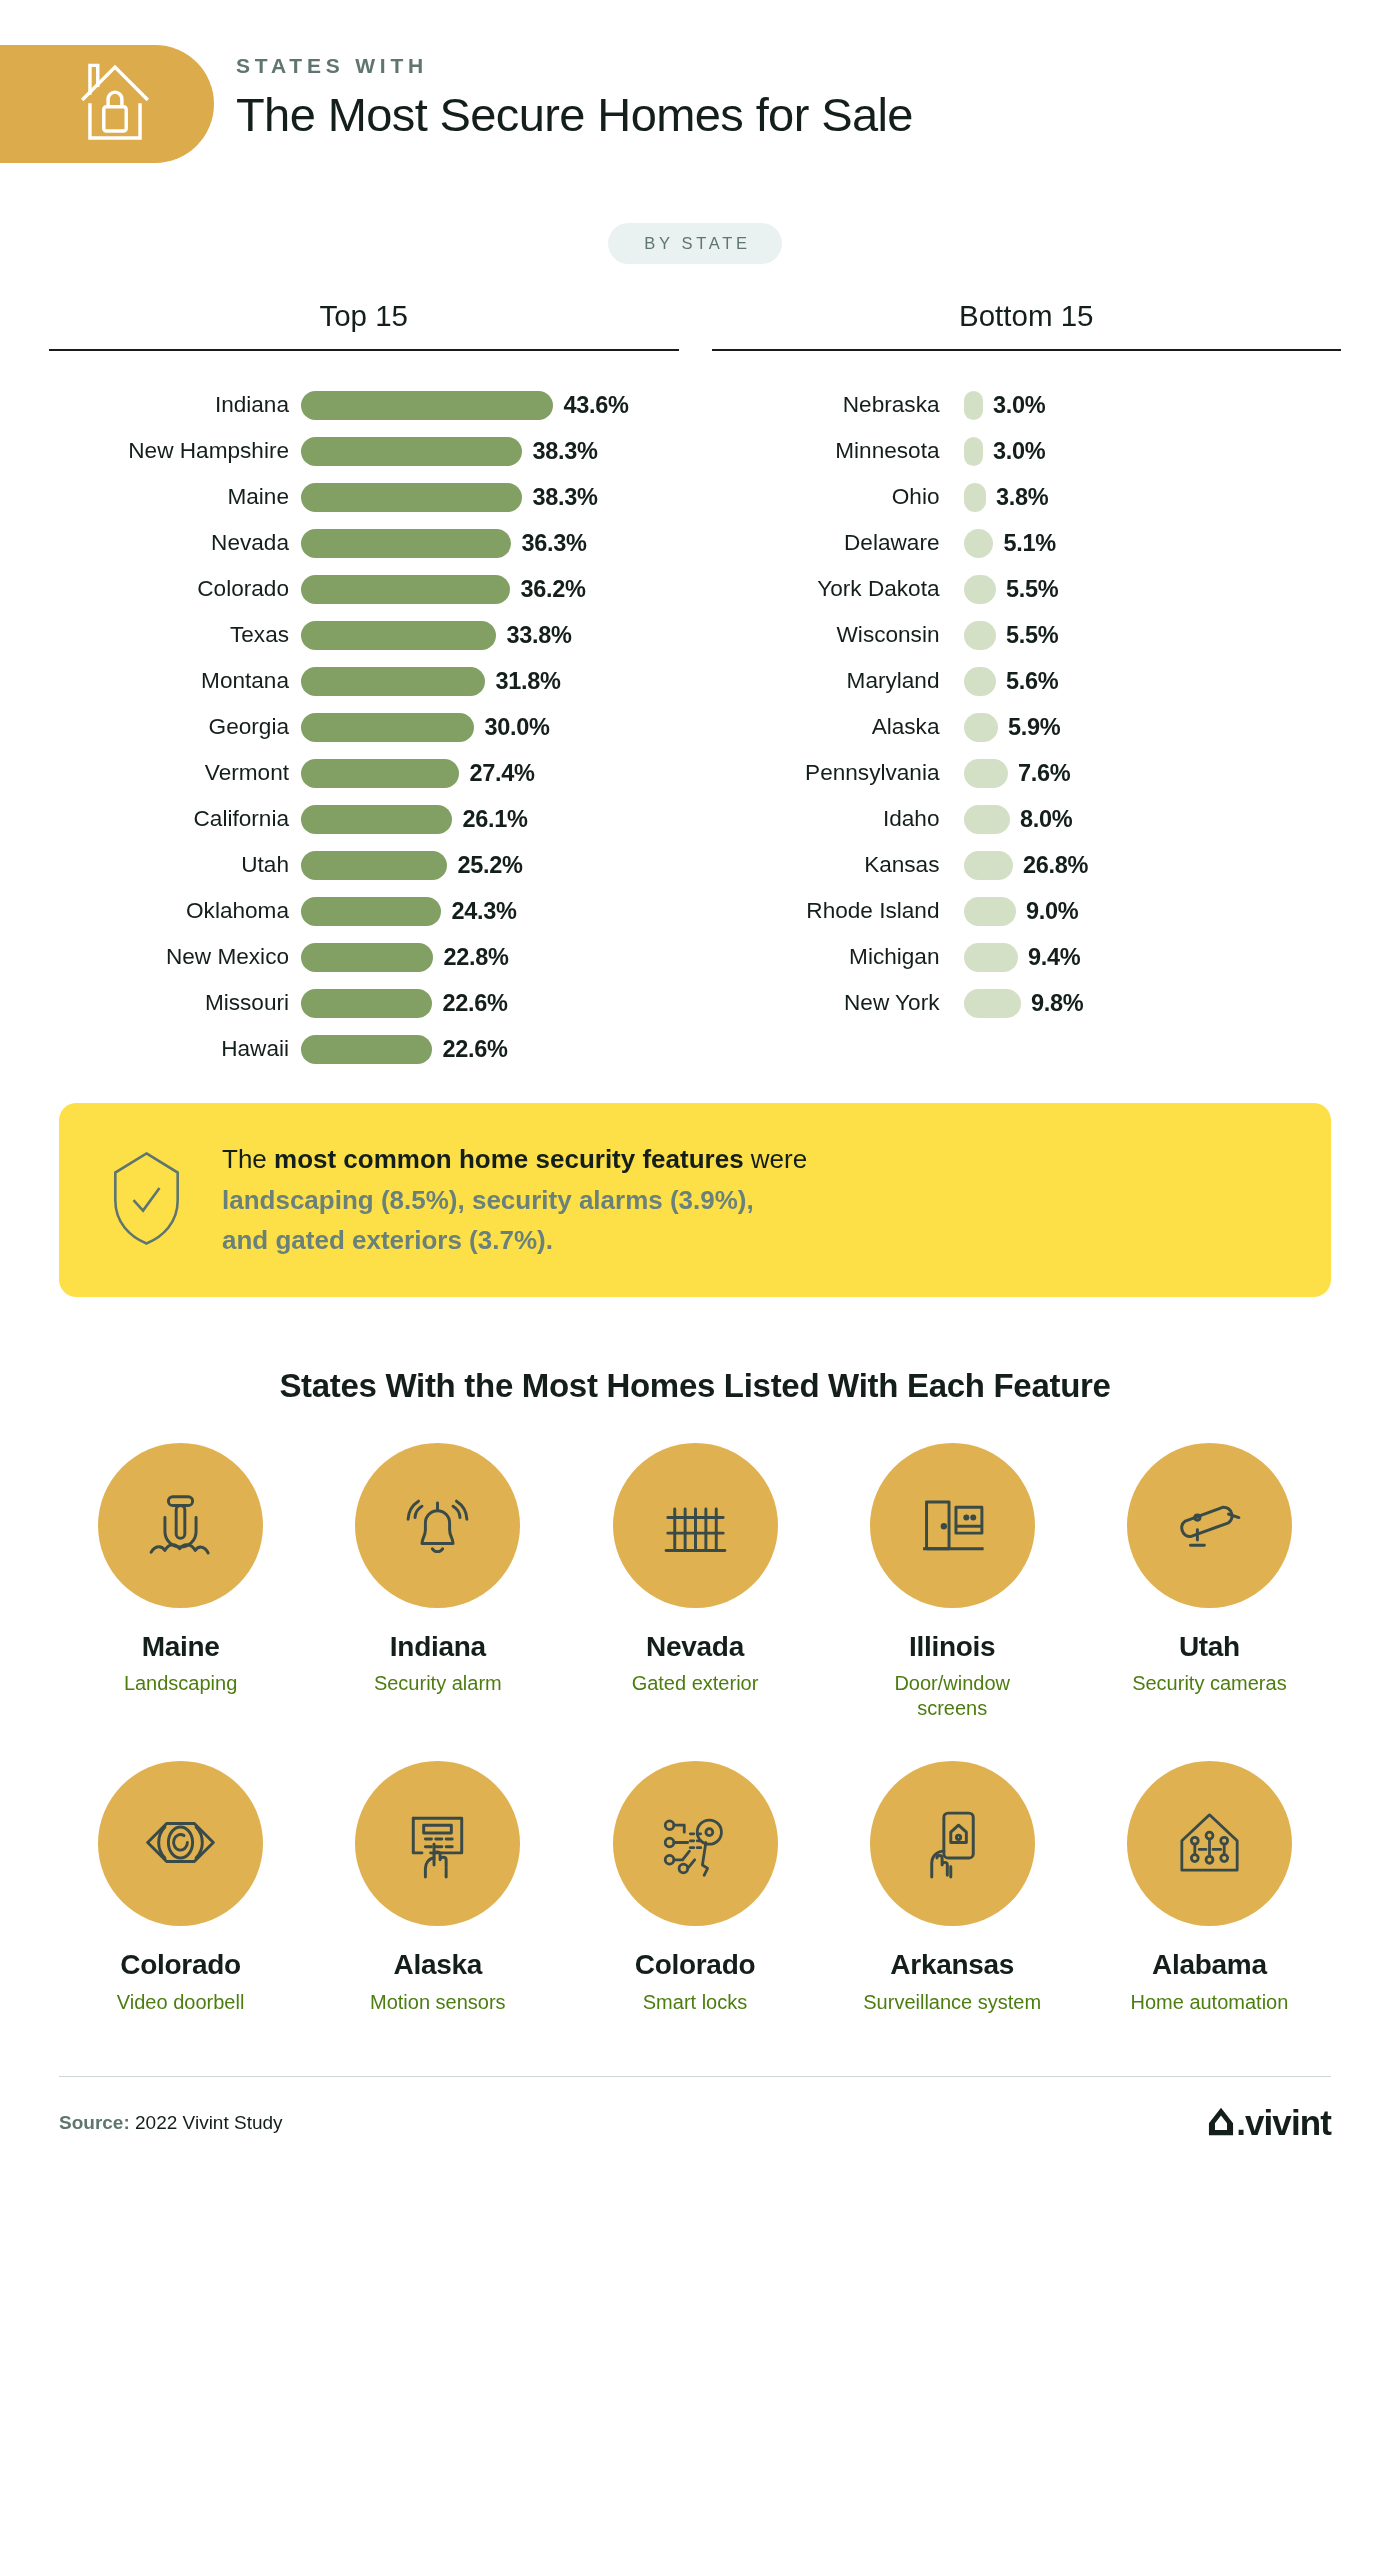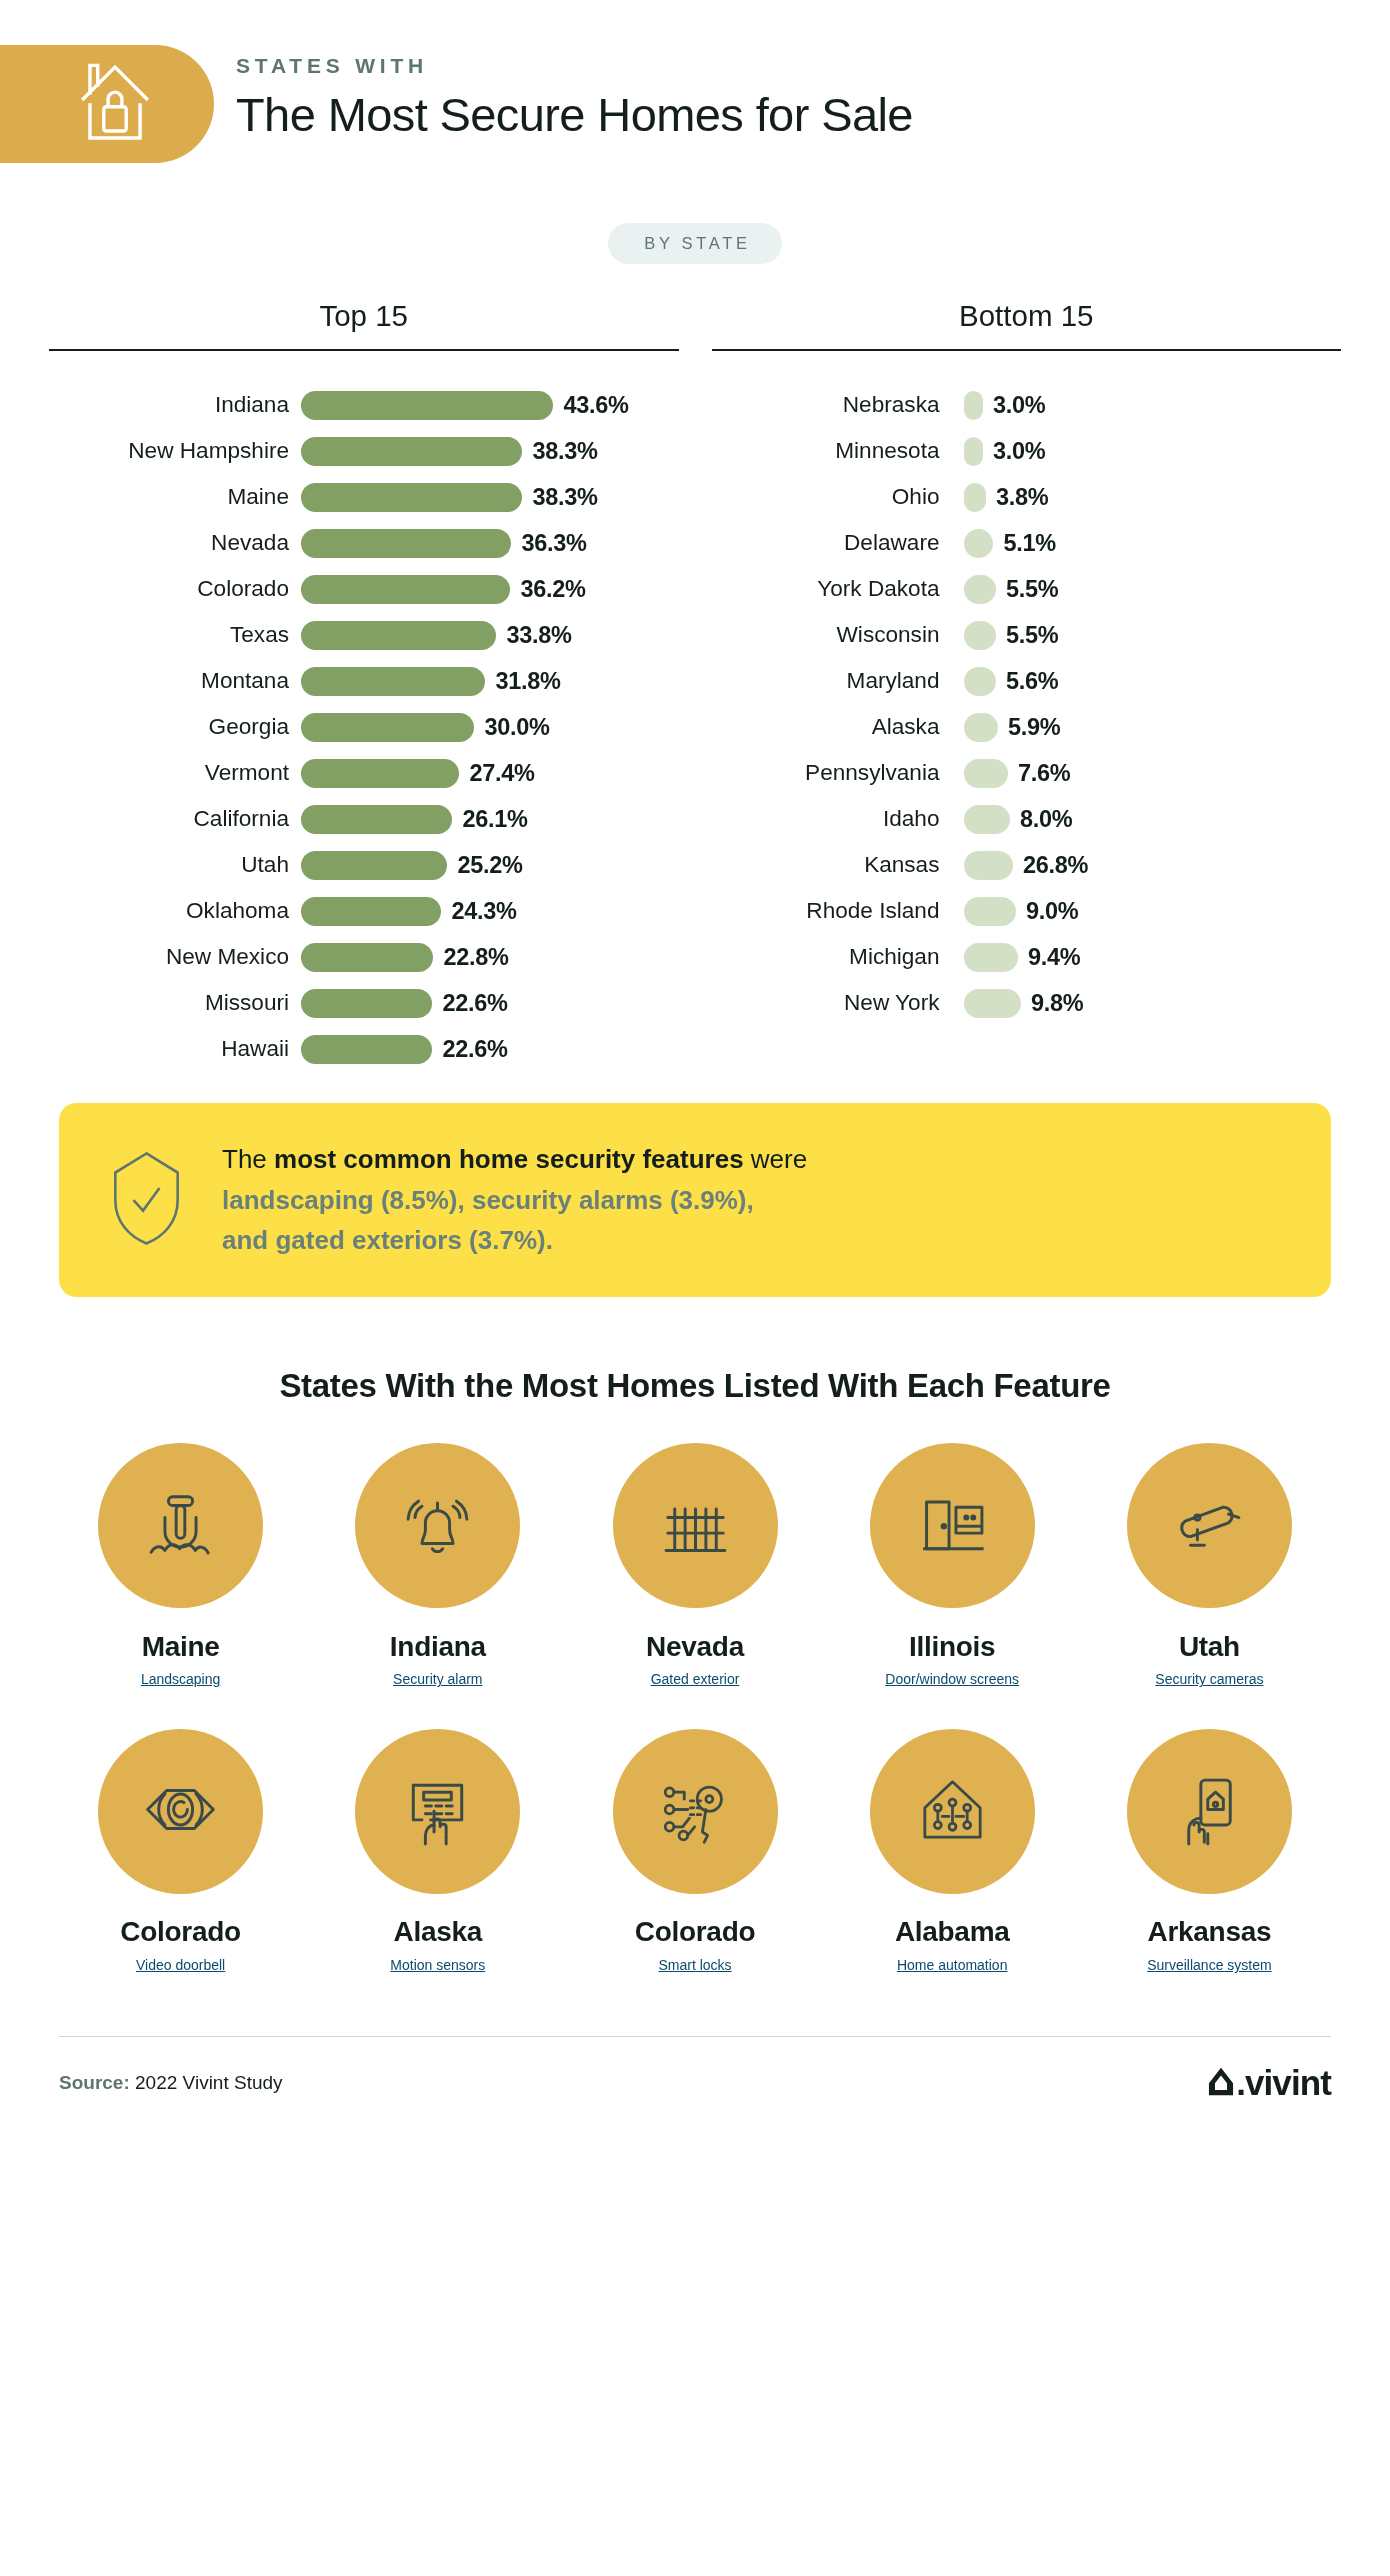--- a/index.html
+++ b/index.html
@@ -96,22 +96,22 @@
   .circle {
     width: 165px; height: 165px; border-radius: 50%;
     background: #dfb150; margin: 0 auto;
     display: flex; align-items: center; justify-content: center;
   }
   .f-state {
     font-size: 28px; font-weight: 700; color: #141f1c; margin-top: 22.6px;
     letter-spacing: -0.3px;
   }
   .f-feature {
-    font-size: 14px; font-weight: 400; color: #0c4a6e; margin-top: 8.7px;
-    line-height: 1.25; max-width: 182px; margin-left: auto; margin-right: auto; text-decoration: underline;
+    font-size: 20px; font-weight: 400; color: #4d7c0f; margin-top: 8.7px;
+    line-height: 1.25; max-width: 182px; margin-left: auto; margin-right: auto;
   }
 
   
   .footer-rule {
     margin: 61px 59px 0 59px; height: 1.7px; background: #ccd7d7;
   }
   .footer {
     display: flex; align-items: center; justify-content: space-between;
     padding: 26px 59px 0 59px;
   }
@@ -495,51 +495,51 @@
               <circle cx="34" cy="78" r="5"></circle>
               <path d="M39 78 l8-10"></path>
               <path d="M42 38 h4M42 46 h4M42 54 h4M50 38 h4M50 46 h4M50 54 h4"></path>
             </svg></span>
         </div>
         <div class="f-state">Colorado</div>
         <div class="f-feature">Smart locks</div>
       </div>
       <div class="feature-cell">
         <div class="circle">
+          <span><svg width="83" height="83" viewBox="0 0 96 96" fill="none" stroke="#3a4a47" stroke-width="3.4" stroke-linecap="round" stroke-linejoin="round">
+              <rect x="38" y="14" width="34" height="52" rx="5"></rect>
+              <path d="M46 36 l9-8 9 8 v12 H46z"></path>
+              <circle cx="55" cy="42" r="2.5"></circle>
+              <path d="M38 58 c-8 0-14 6-14 14 v16"></path>
+              <path d="M30 66 c0-4 6-4 6 0 v8 c0-4 6-4 6 0 v12"></path>
+              <path d="M46 76 v12"></path>
+            </svg></span>
+        </div>
+        <div class="f-state">Arkansas</div>
+        <div class="f-feature">Surveillance system</div>
+      </div>
+      <div class="feature-cell">
+        <div class="circle">
           <span><svg width="83" height="83" viewBox="0 0 96 96" fill="none" stroke="#3a4a47" stroke-width="3.2" stroke-linecap="round" stroke-linejoin="round">
               <path d="M16 46 L48 16 L80 46 V80 H16 Z"></path>
               <circle cx="31" cy="46" r="4"></circle>
               <path d="M31 50 v10"></path>
               <circle cx="31" cy="66" r="4"></circle>
               <circle cx="48" cy="40" r="4"></circle>
               <path d="M48 44 v18"></path>
               <circle cx="48" cy="68" r="4"></circle>
               <circle cx="65" cy="46" r="4"></circle>
               <path d="M65 50 v10"></path>
               <circle cx="65" cy="66" r="4"></circle>
               <path d="M36 56 h8M52 56 h9"></path>
             </svg></span>
         </div>
         <div class="f-state">Alabama</div>
         <div class="f-feature">Home automation</div>
       </div>
-      <div class="feature-cell">
-        <div class="circle">
-          <span><svg width="83" height="83" viewBox="0 0 96 96" fill="none" stroke="#3a4a47" stroke-width="3.4" stroke-linecap="round" stroke-linejoin="round">
-              <rect x="38" y="14" width="34" height="52" rx="5"></rect>
-              <path d="M46 36 l9-8 9 8 v12 H46z"></path>
-              <circle cx="55" cy="42" r="2.5"></circle>
-              <path d="M38 58 c-8 0-14 6-14 14 v16"></path>
-              <path d="M30 66 c0-4 6-4 6 0 v8 c0-4 6-4 6 0 v12"></path>
-              <path d="M46 76 v12"></path>
-            </svg></span>
-        </div>
-        <div class="f-state">Arkansas</div>
-        <div class="f-feature">Surveillance system</div>
-      </div>
     </div>
 
   <div class="footer-rule"></div>
   <div class="footer">
     <div class="source"><b>Source:</b><span> 2022 Vivint Study</span></div>
     <div class="logo">
       <span>
         <svg width="26" height="31" viewBox="0 0 30 36" fill="#141f1c">
           <path d="M15 2 L29 20 L29 34 L1 34 L1 20 Z M15 11 L8 20 L8 28 L22 28 L22 20 Z"></path>
         </svg>

